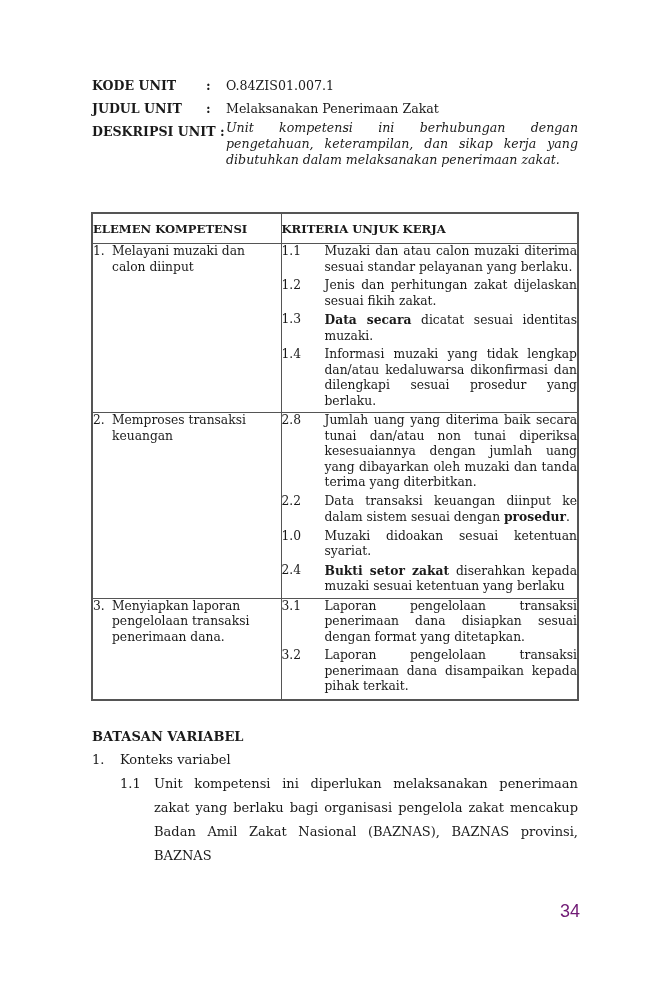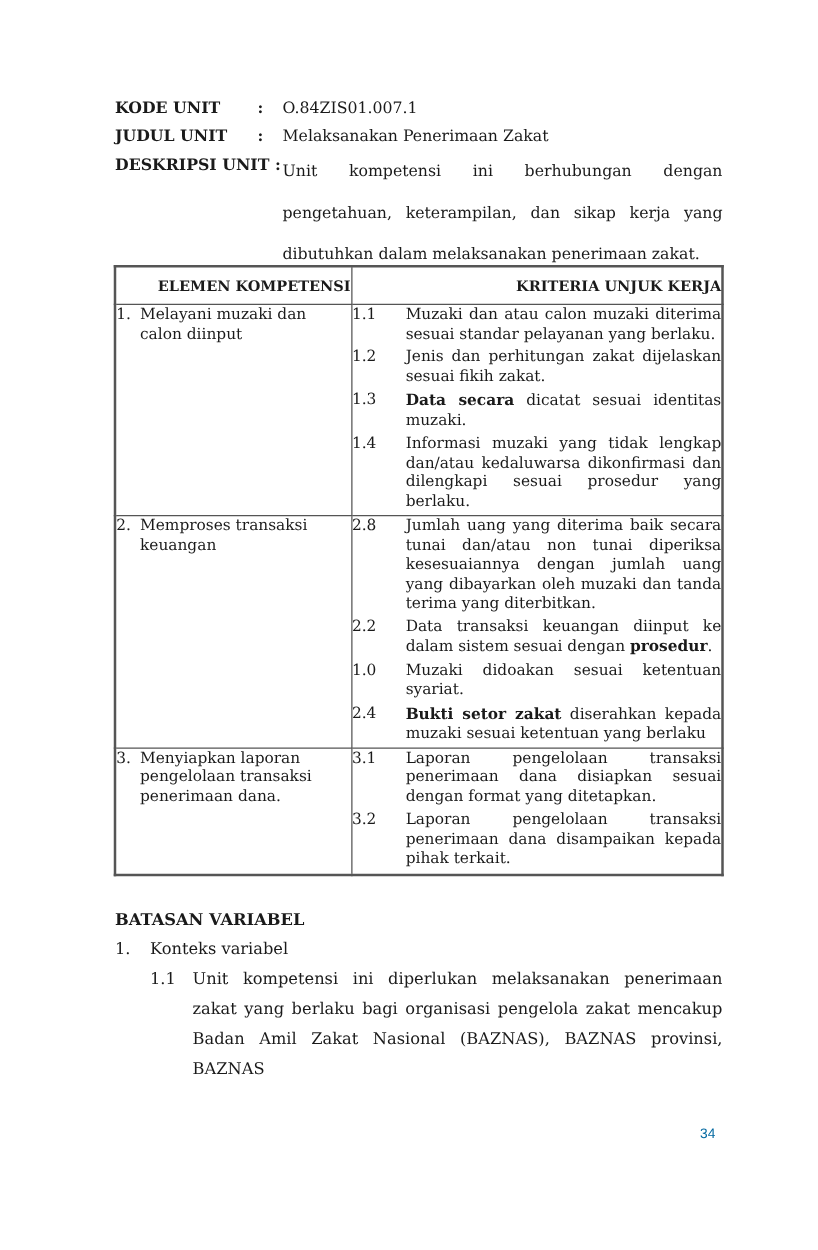--- a/index.html
+++ b/index.html
@@ -42,21 +42,22 @@
       font-weight: bold;
       flex: none;
     }
     .meta-value {
       flex: 1;
     }
     .meta-value.bold { font-weight: normal; }
     .meta-value.justify {
       text-align: justify;
       text-align-last: left;
-      line-height: 33px;
+      line-height: 16px;
+      font-style: italic;
     }
     .meta-label.desc { width: 134px; }
 
     
     .kuk-table {
       position: absolute;
       left: 91px;
       top: 212px;
       width: 488px;
       border-collapse: collapse;
@@ -65,21 +66,21 @@
     }
     .kuk-table th, .kuk-table td {
       border: 1.5px solid #555;
       vertical-align: top;
       padding: 0;
     }
     .kuk-table th {
       height: 29px;
       font-weight: bold;
       font-size: 11.6px;
-      text-align: right;
+      text-align: left;
       vertical-align: middle;
     }
     .col-elemen { width: 189px; }
     .col-kriteria { width: 297px; }
     .elemen-cell {
       padding: 4px 6px 2px 6px;
       line-height: 15.5px;
     }
     .elemen-item {
       display: flex;
@@ -140,22 +141,22 @@
     .bv-subtext {
       flex: 1;
       text-align: justify;
       text-align-last: justify;
     }
     .page-number {
       position: absolute;
       left: 560px;
       top: 901px;
       font-family: "Liberation Sans", "DejaVu Sans", sans-serif;
-      font-size: 11px;
-      color: #0369a1;
+      font-size: 18px;
+      color: #701a75;
     }
   </style>
 </head>
 <body>
 
 <div class="page">
 
   <div class="meta">
     <div class="meta-row">
       <span class="meta-label">KODE UNIT</span>

